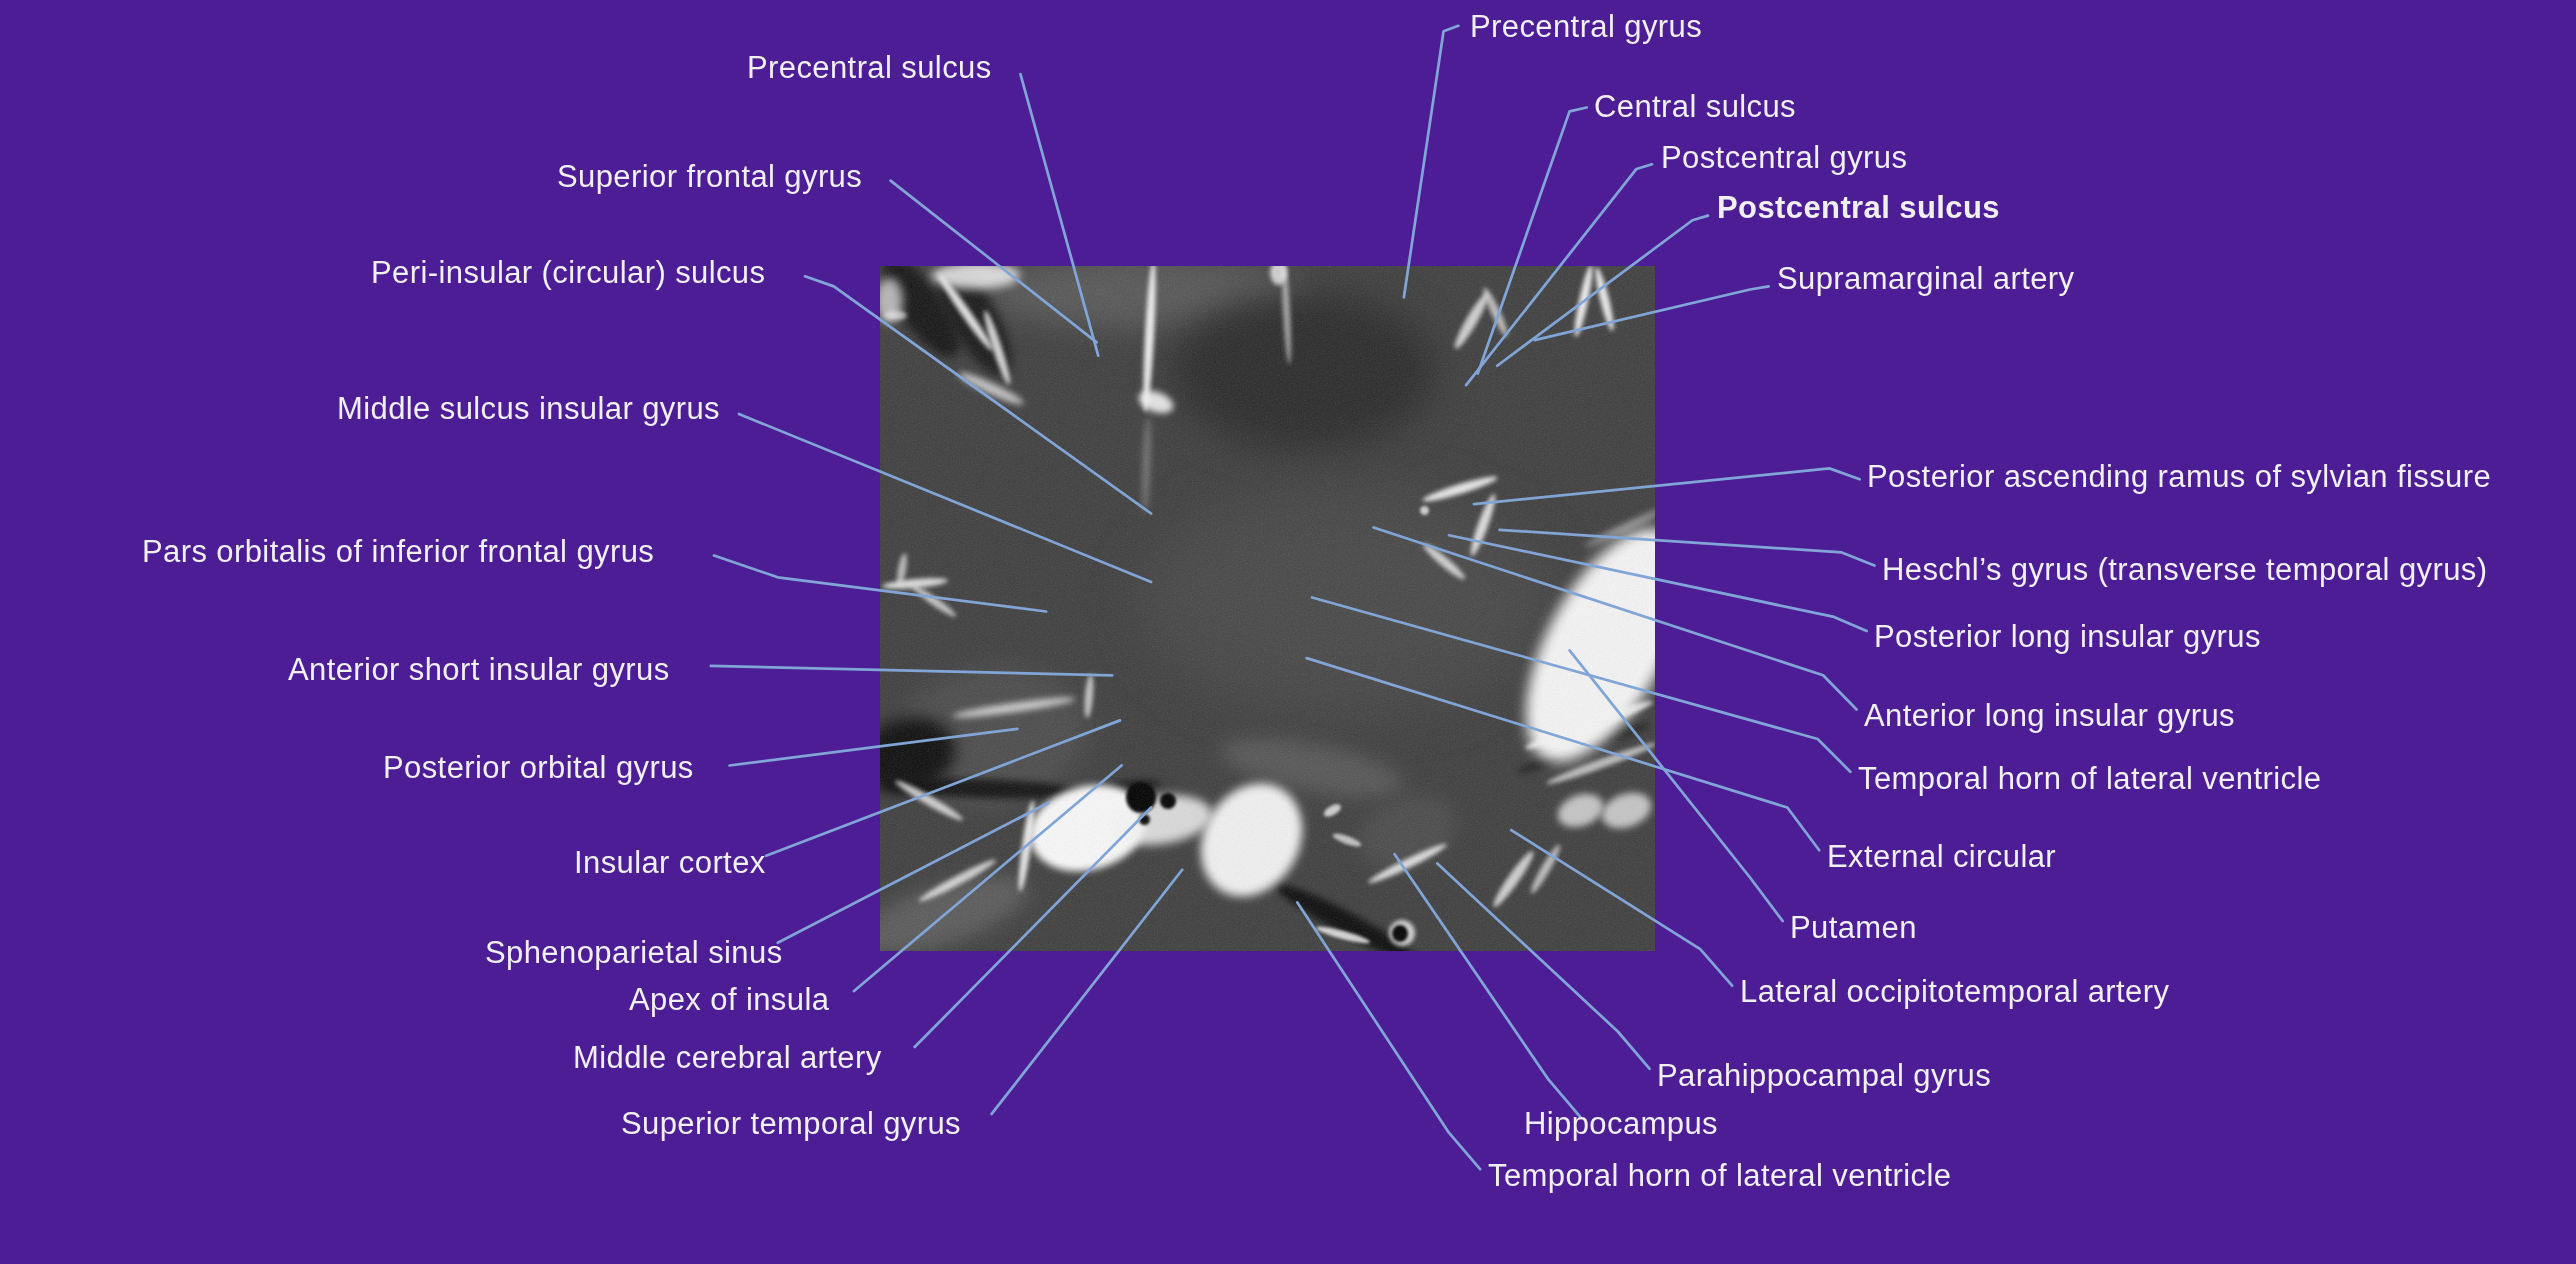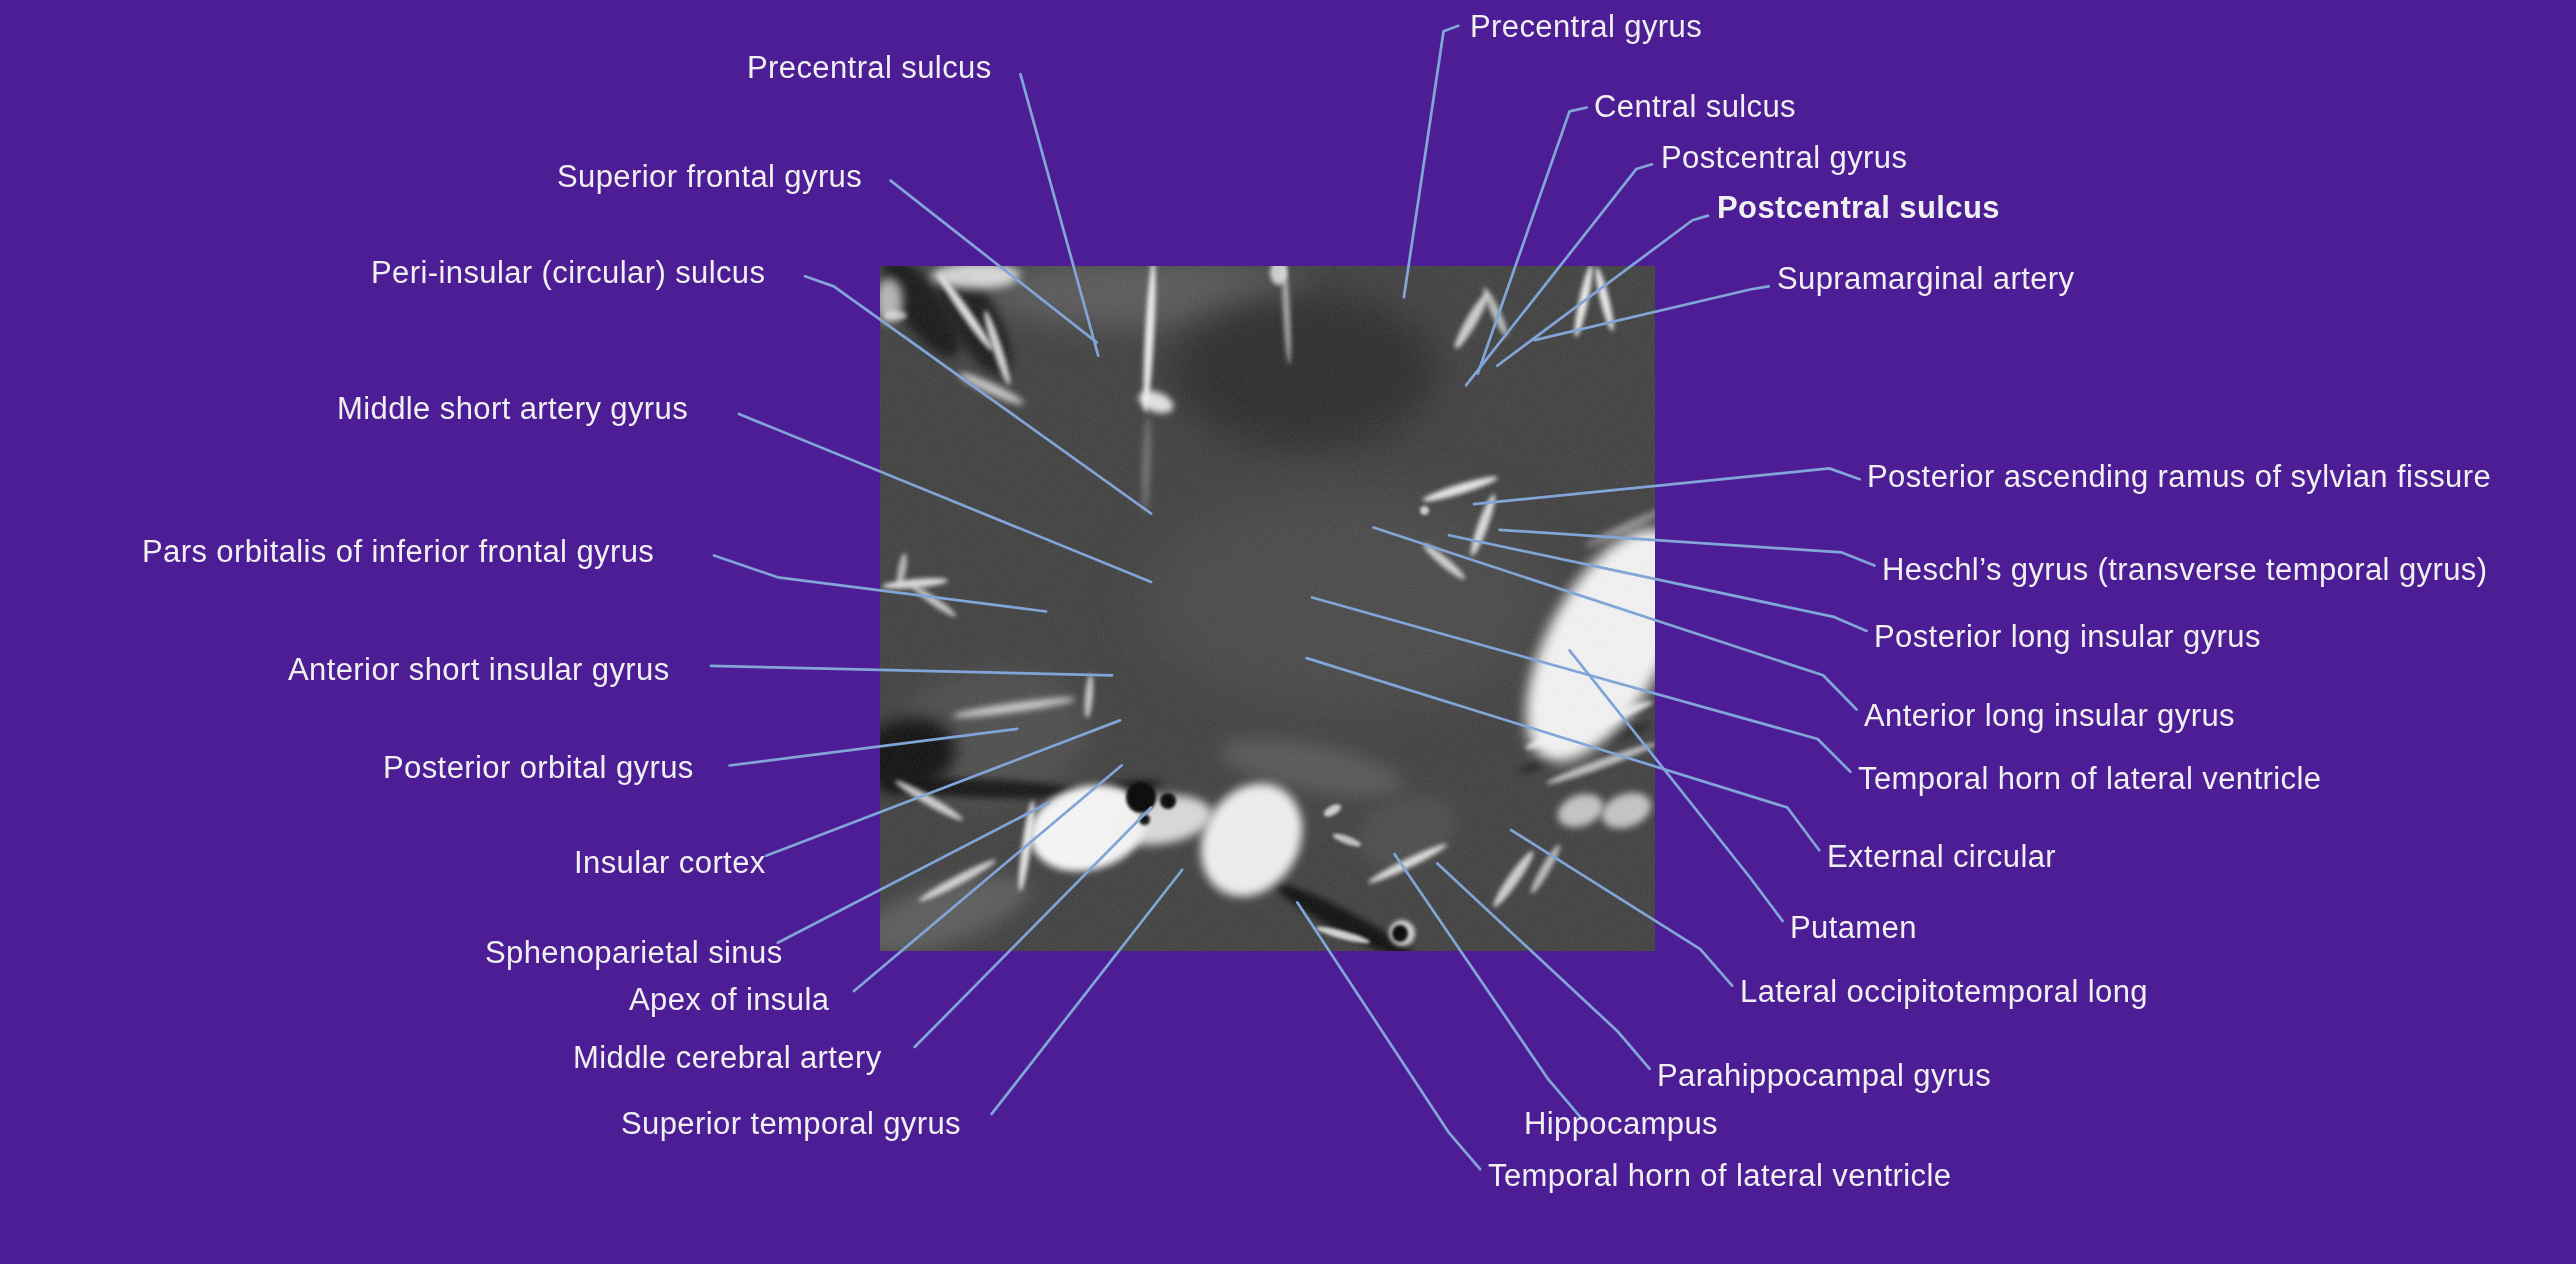--- a/index.html
+++ b/index.html
@@ -136,35 +136,35 @@
 
   <div id="labels">
       <div class="label" style="left: 1470px; top: 27px; color: rgb(240, 240, 240);">Precentral gyrus</div>
       <div class="label" style="left: 1594px; top: 107px; color: rgb(240, 240, 240);">Central sulcus</div>
       <div class="label" style="left: 1661px; top: 158px; color: rgb(240, 240, 240);">Postcentral gyrus</div>
       <div class="label" style="left: 1717px; top: 208px; color: rgb(240, 240, 240); font-weight: bold;">Postcentral sulcus</div>
       <div class="label" style="left: 1777px; top: 279px; color: rgb(240, 240, 240);">Supramarginal artery</div>
       <div class="label" style="left: 747px; top: 68px; color: rgb(240, 240, 240);">Precentral sulcus</div>
       <div class="label" style="left: 557px; top: 177px; color: rgb(240, 240, 240);">Superior frontal gyrus</div>
       <div class="label" style="left: 371px; top: 273px; color: rgb(240, 240, 240);">Peri-insular (circular) sulcus</div>
-      <div class="label" style="left: 337px; top: 409px; color: rgb(240, 240, 240);">Middle short artery gyrus</div>
+      <div class="label" style="left: 337px; top: 409px; color: rgb(240, 240, 240);">Middle sulcus insular gyrus</div>
       <div class="label" style="left: 142px; top: 552px; color: rgb(240, 240, 240);">Pars orbitalis of inferior frontal gyrus</div>
       <div class="label" style="left: 288px; top: 670px; color: rgb(240, 240, 240);">Anterior short insular gyrus</div>
       <div class="label" style="left: 383px; top: 768px; color: rgb(240, 240, 240);">Posterior orbital gyrus</div>
       <div class="label" style="left: 574px; top: 863px; color: rgb(240, 240, 240);">Insular cortex</div>
       <div class="label" style="left: 485px; top: 953px; color: rgb(240, 240, 240);">Sphenoparietal sinus</div>
       <div class="label" style="left: 629px; top: 1000px; color: rgb(240, 240, 240);">Apex of insula</div>
       <div class="label" style="left: 573px; top: 1058px; color: rgb(240, 240, 240);">Middle cerebral artery</div>
       <div class="label" style="left: 621px; top: 1124px; color: rgb(240, 240, 240);">Superior temporal gyrus</div>
       <div class="label" style="left: 1867px; top: 477px; color: rgb(240, 240, 240);">Posterior ascending ramus of sylvian fissure</div>
       <div class="label" style="left: 1882px; top: 570px; color: rgb(240, 240, 240);">Heschl’s gyrus (transverse temporal gyrus)</div>
       <div class="label" style="left: 1874px; top: 637px; color: rgb(240, 240, 240);">Posterior long insular gyrus</div>
       <div class="label" style="left: 1864px; top: 716px; color: rgb(240, 240, 240);">Anterior long insular gyrus</div>
       <div class="label" style="left: 1858px; top: 779px; color: rgb(240, 240, 240);">Temporal horn of lateral ventricle</div>
       <div class="label" style="left: 1827px; top: 857px; color: rgb(240, 240, 240);">External circular</div>
       <div class="label" style="left: 1790px; top: 928px; color: rgb(240, 240, 240);">Putamen</div>
-      <div class="label" style="left: 1740px; top: 992px; color: rgb(240, 240, 240);">Lateral occipitotemporal long</div>
+      <div class="label" style="left: 1740px; top: 992px; color: rgb(240, 240, 240);">Lateral occipitotemporal artery</div>
       <div class="label" style="left: 1657px; top: 1076px; color: rgb(240, 240, 240);">Parahippocampal gyrus</div>
       <div class="label" style="left: 1524px; top: 1124px; color: rgb(240, 240, 240);">Hippocampus</div>
       <div class="label" style="left: 1488px; top: 1176px; color: rgb(240, 240, 240);">Temporal horn of lateral ventricle</div>
     </div>
 </div>
 
 
 </body></html>

